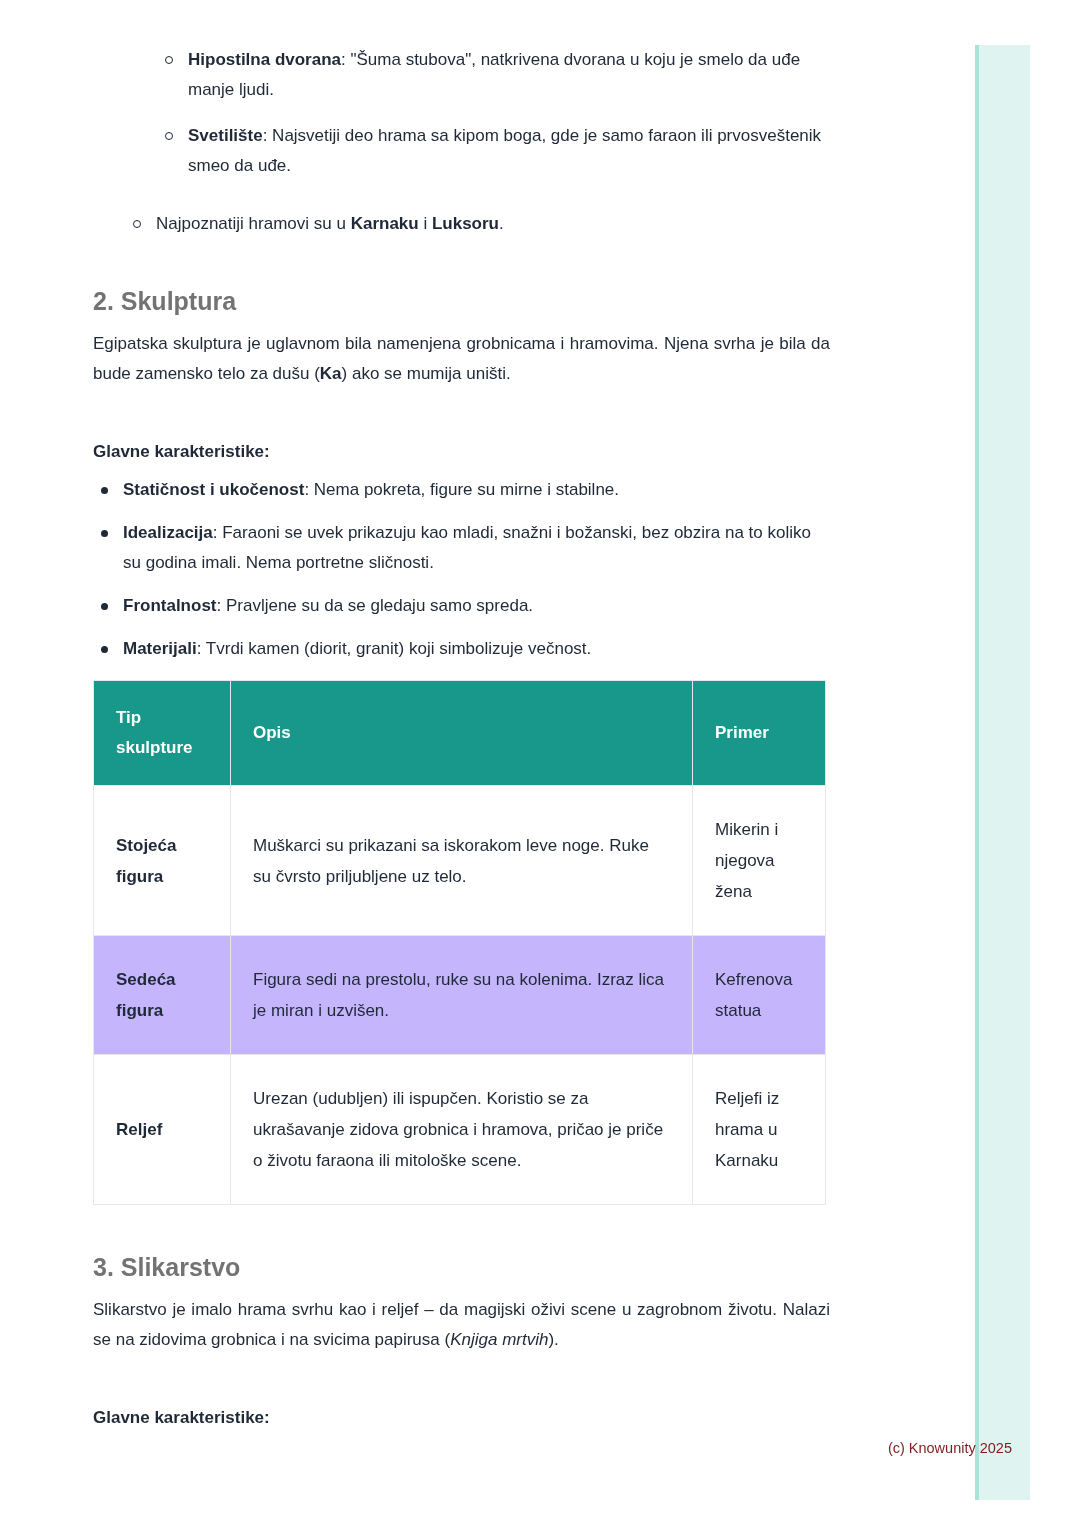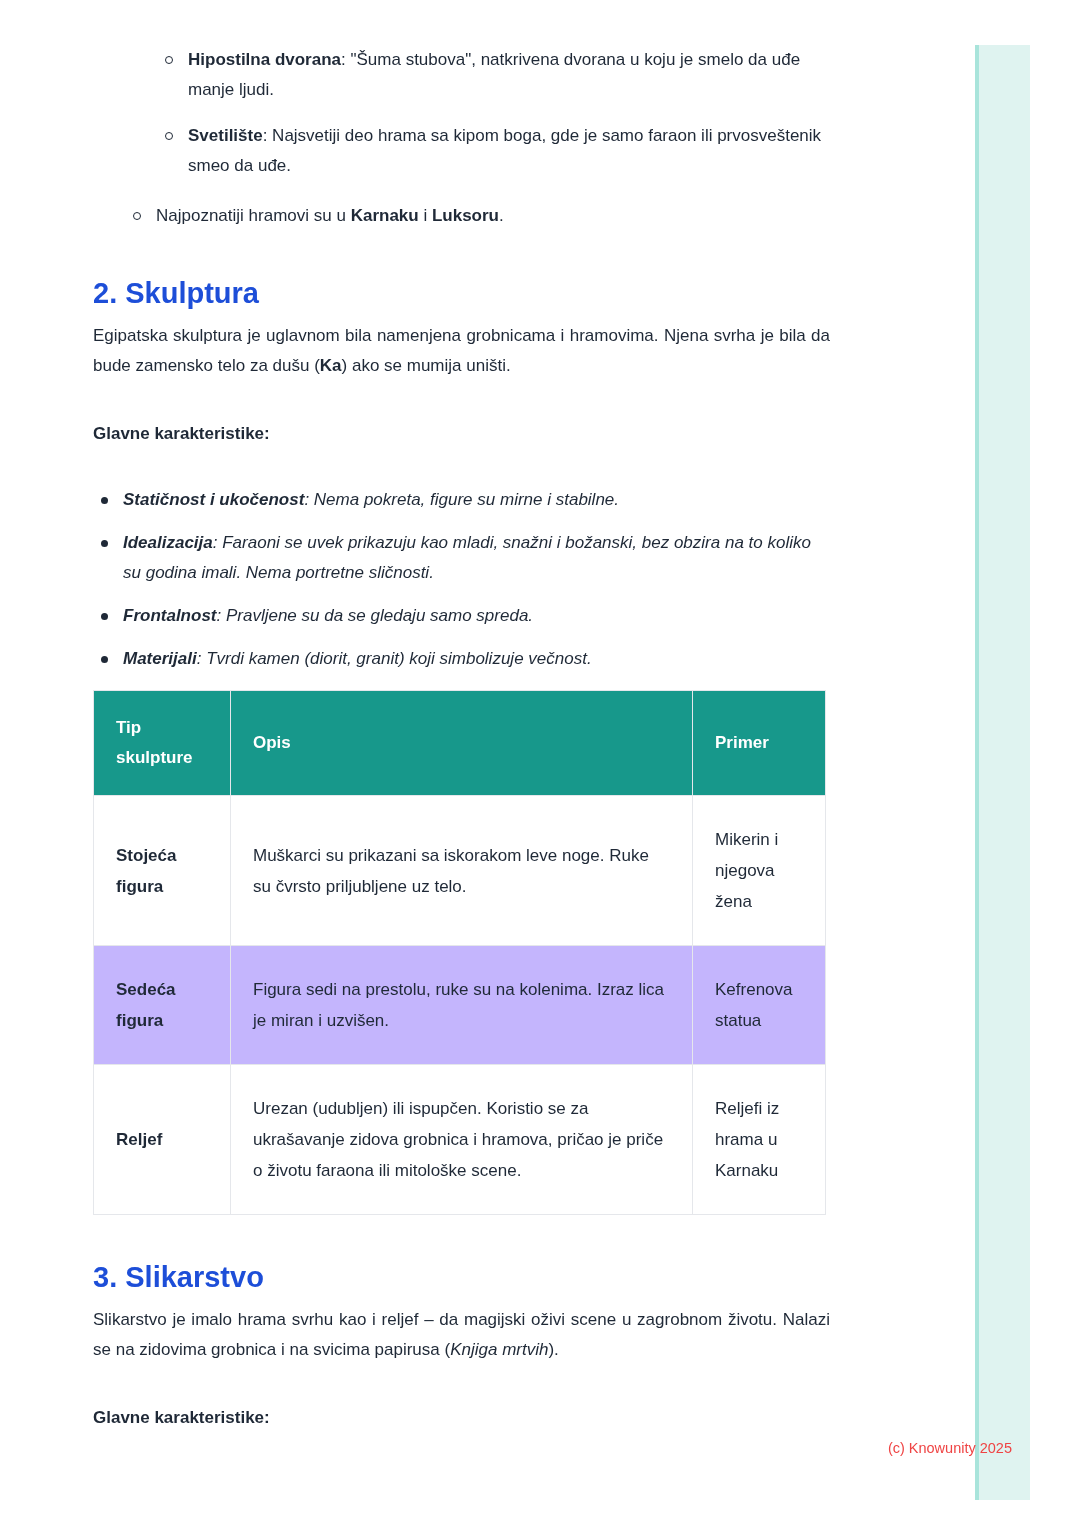--- a/index.html
+++ b/index.html
@@ -25,48 +25,48 @@
     border-left: 4px solid #A9E4DB;
   }
   .content {
     position: absolute;
     left: 93px;
     top: 45px;
     width: 737px;
   }
   .li { display: flex; align-items: flex-start; }
   .li.l2 { padding-left: 72px; margin-bottom: 16px; }
-  .li.l1 { padding-left: 40px; margin-top: 20px; }
+  .li.l1 { padding-left: 40px; margin-top: 28px; }
   .li.l0 { padding-left: 8px; margin-bottom: 13px; }
   .dot { flex: 0 0 auto; margin-right: 15px; }
   .dot.hollow {
     width: 8px; height: 8px;
     border: 1.6px solid #1F2937;
     border-radius: 50%;
     margin-top: 11px;
   }
   .dot.filled {
     width: 7px; height: 7px;
     background: #1F2937;
     border-radius: 50%;
     margin-top: 12px;
   }
   .li-text { flex: 1 1 auto; }
   strong { font-weight: bold; }
   em { font-style: italic; }
   h2.section-heading {
-    color: #1d4ed8;
-    font-size: 29px;
+    color: #737373;
+    font-size: 25px;
     line-height: 32px;
     font-weight: bold;
     margin-top: 46px;
   }
   .para { margin-top: 12px; text-align: justify; }
-  .sub-heading { margin-top: 38px; font-weight: bold; }
-  .bullets { margin-top: 36px; font-style: italic; }
+  .sub-heading { margin-top: 48px; font-weight: bold; }
+  .bullets { margin-top: 8px; }
   table.spec-table {
     margin-top: 16px;
     width: 732px;
     border-collapse: collapse;
     table-layout: fixed;
   }
   table.spec-table th {
     background: #17988B;
     color: #ffffff;
     font-weight: bold;
@@ -85,21 +85,21 @@
   }
   table.spec-table td.col-tip { font-weight: bold; }
   table.spec-table tbody tr:nth-child(2) { background: #c4b5fd; }
   .col-1 { width: 137px; }
   .col-2 { width: 462px; }
   .col-3 { width: 133px; }
   .footer-credit {
     position: absolute;
     top: 1438px;
     right: 68px;
-    color: #ef4444;
+    color: #7f1d1d;
     font-size: 14.5px;
     line-height: 20px;
   }
 </style>
 </head>
 <body>
 
 <div class="page">
 
   <div class="side-strip"></div>

